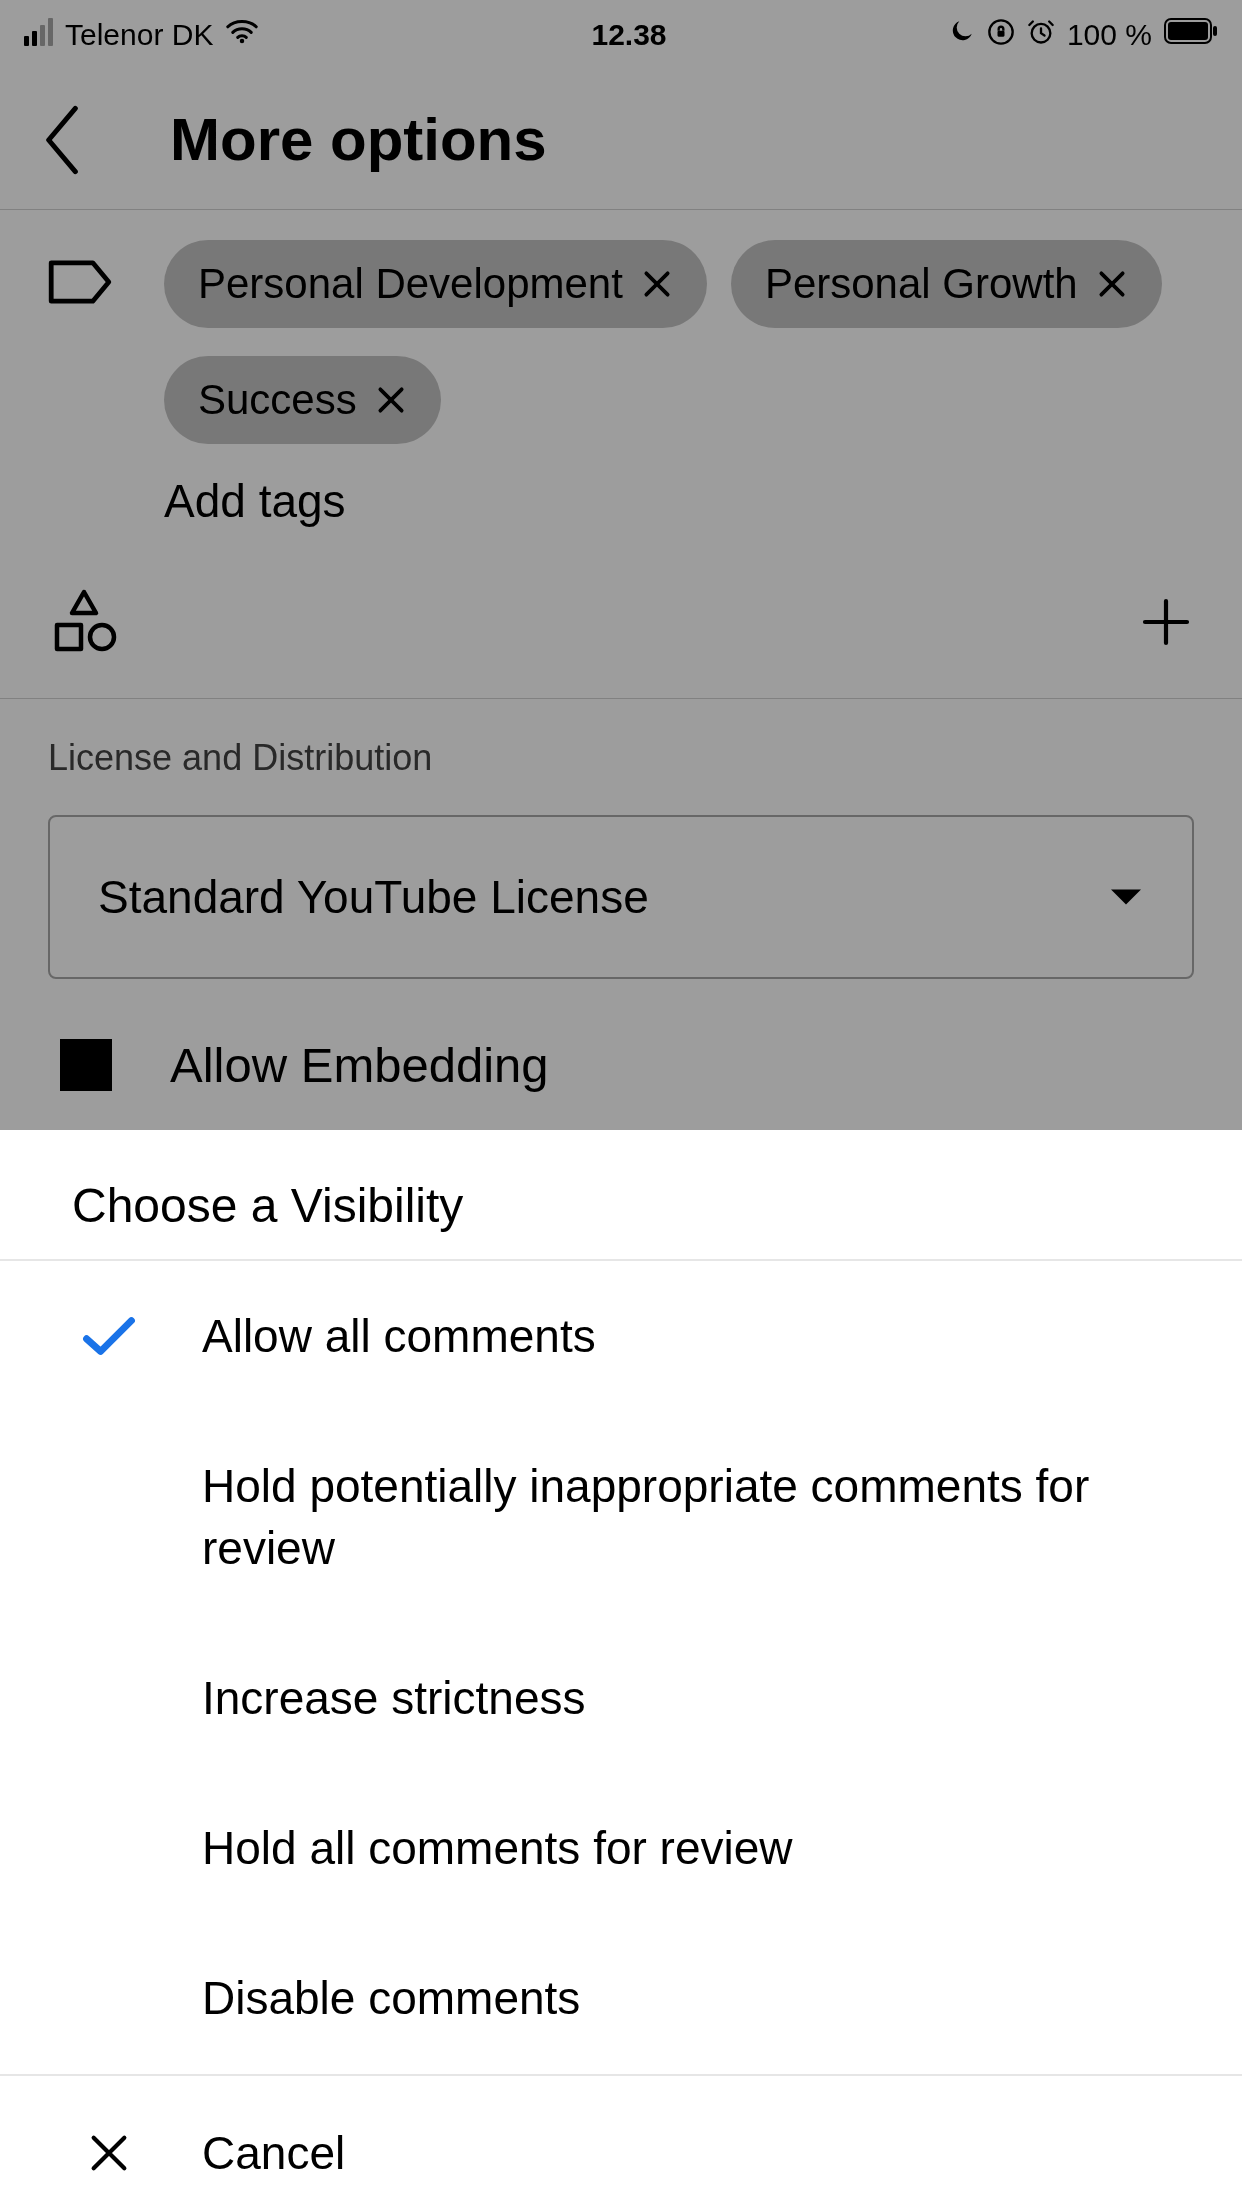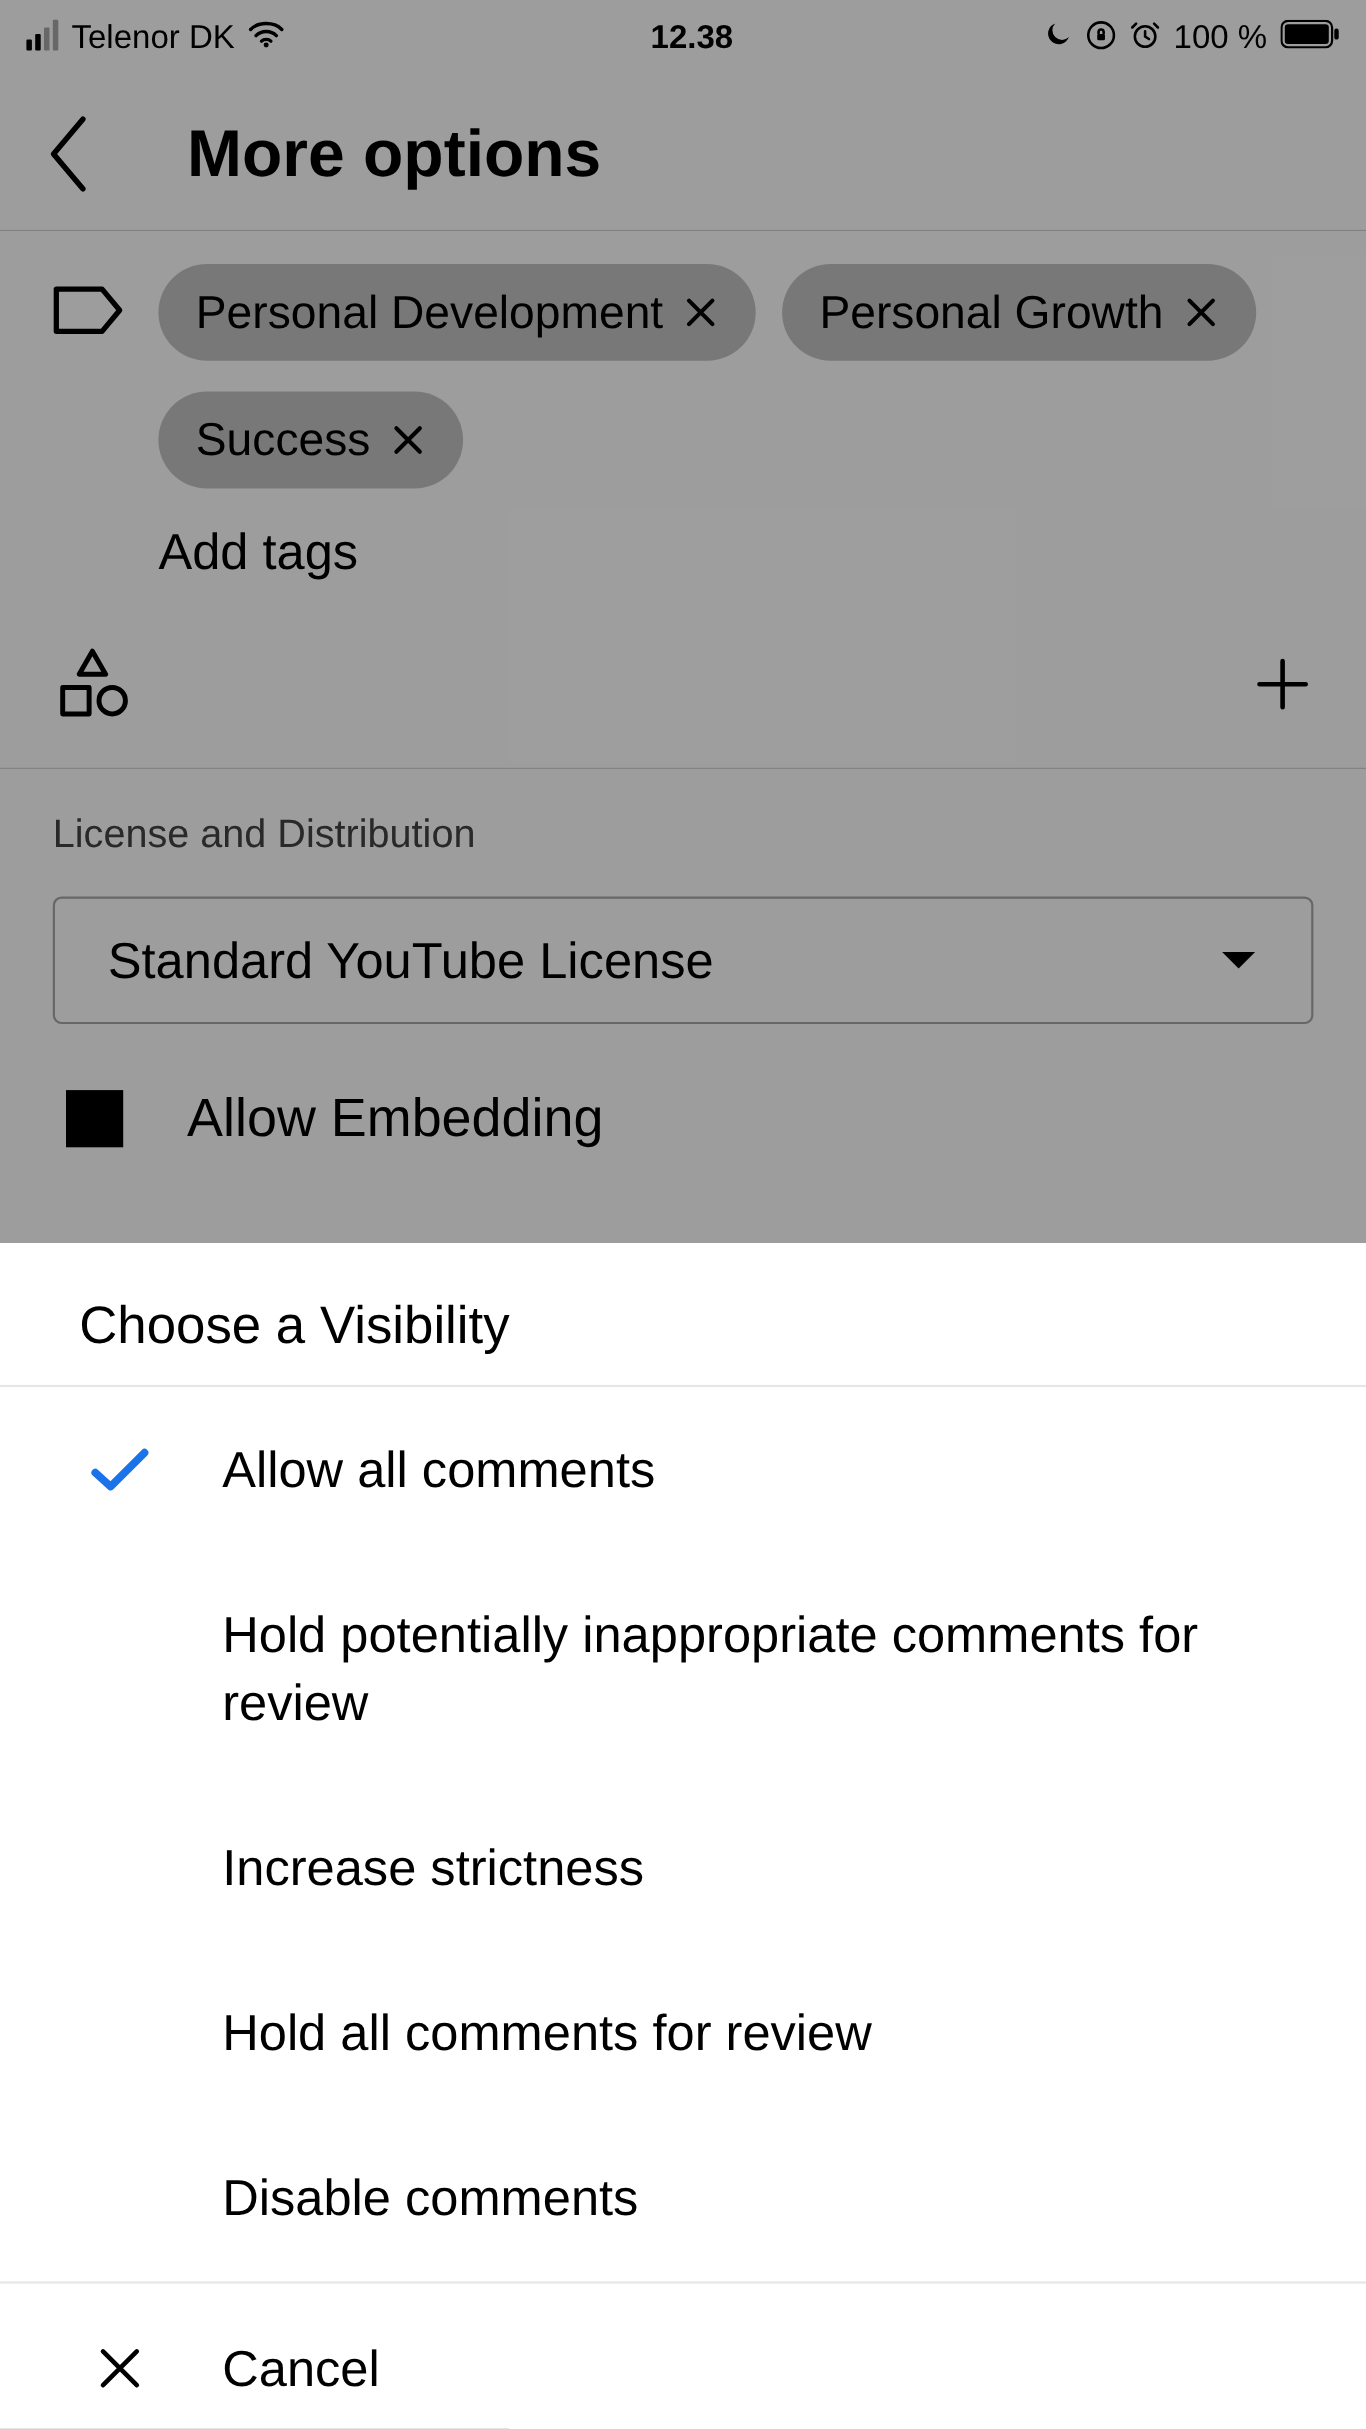--- a/index.html
+++ b/index.html
@@ -24,34 +24,34 @@
   .signal-bars span.on{background:#000;}
   .signal-bars span:nth-child(1){height:10px;}
   .signal-bars span:nth-child(2){height:15px;}
   .signal-bars span:nth-child(3){height:21px;}
   .signal-bars span:nth-child(4){height:28px;}
 
   .nav-header{display:flex;align-items:center;height:140px;padding:0 42px;border-bottom:1px solid var(--divider);}
   .nav-title{font-size:60px;font-weight:700;margin-left:88px;}
 
   .section{padding:30px 48px;}
-  .tags-row{display:flex;align-items:flex-start;gap:32px;}
+  .tags-row{display:flex;align-items:flex-start;gap:52px;}
   .tags-wrap{display:flex;flex-wrap:wrap;gap:28px 24px;align-items:center;}
   .chip{display:inline-flex;align-items:center;gap:18px;background:var(--chip);border-radius:999px;padding:20px 34px;font-size:42px;}
   .chip .x{display:inline-flex;}
   .add-tags{font-size:46px;margin-top:30px;}
 
   .category-row{display:flex;align-items:center;justify-content:space-between;padding:28px 48px 40px;border-bottom:1px solid var(--divider);}
   .category-left{display:flex;align-items:center;gap:48px;}
   .cat-label{font-size:34px;color:var(--muted);}
   .cat-value{font-size:48px;margin-top:6px;}
 
   .license-section{padding:38px 48px;}
   .license-title{font-size:36px;color:#404040;}
-  .license-select{margin-top:36px;border:2px solid var(--border);border-radius:8px;height:116px;display:flex;align-items:center;justify-content:space-between;padding:0 48px;font-size:46px;}
+  .license-select{margin-top:36px;border:2px solid var(--border);border-radius:8px;height:164px;display:flex;align-items:center;justify-content:space-between;padding:0 48px;font-size:46px;}
 
   .allow-row{display:flex;align-items:center;gap:58px;padding:20px 60px 0;}
   .allow-check{width:52px;height:52px;background:#000;}
   .allow-label{font-size:49px;white-space:nowrap;overflow:hidden;}
 
   
   .overlay{position:absolute;inset:0;background:var(--overlay);}
   .sheet{position:absolute;left:0;right:0;bottom:0;top:1130px;background:#fff;display:flex;flex-direction:column;}
   .sheet-title{font-size:48px;font-weight:400;padding:48px 72px 26px;border-bottom:2px solid #e6e6e6;}
   .options{flex:1;display:flex;flex-direction:column;padding:0;}

